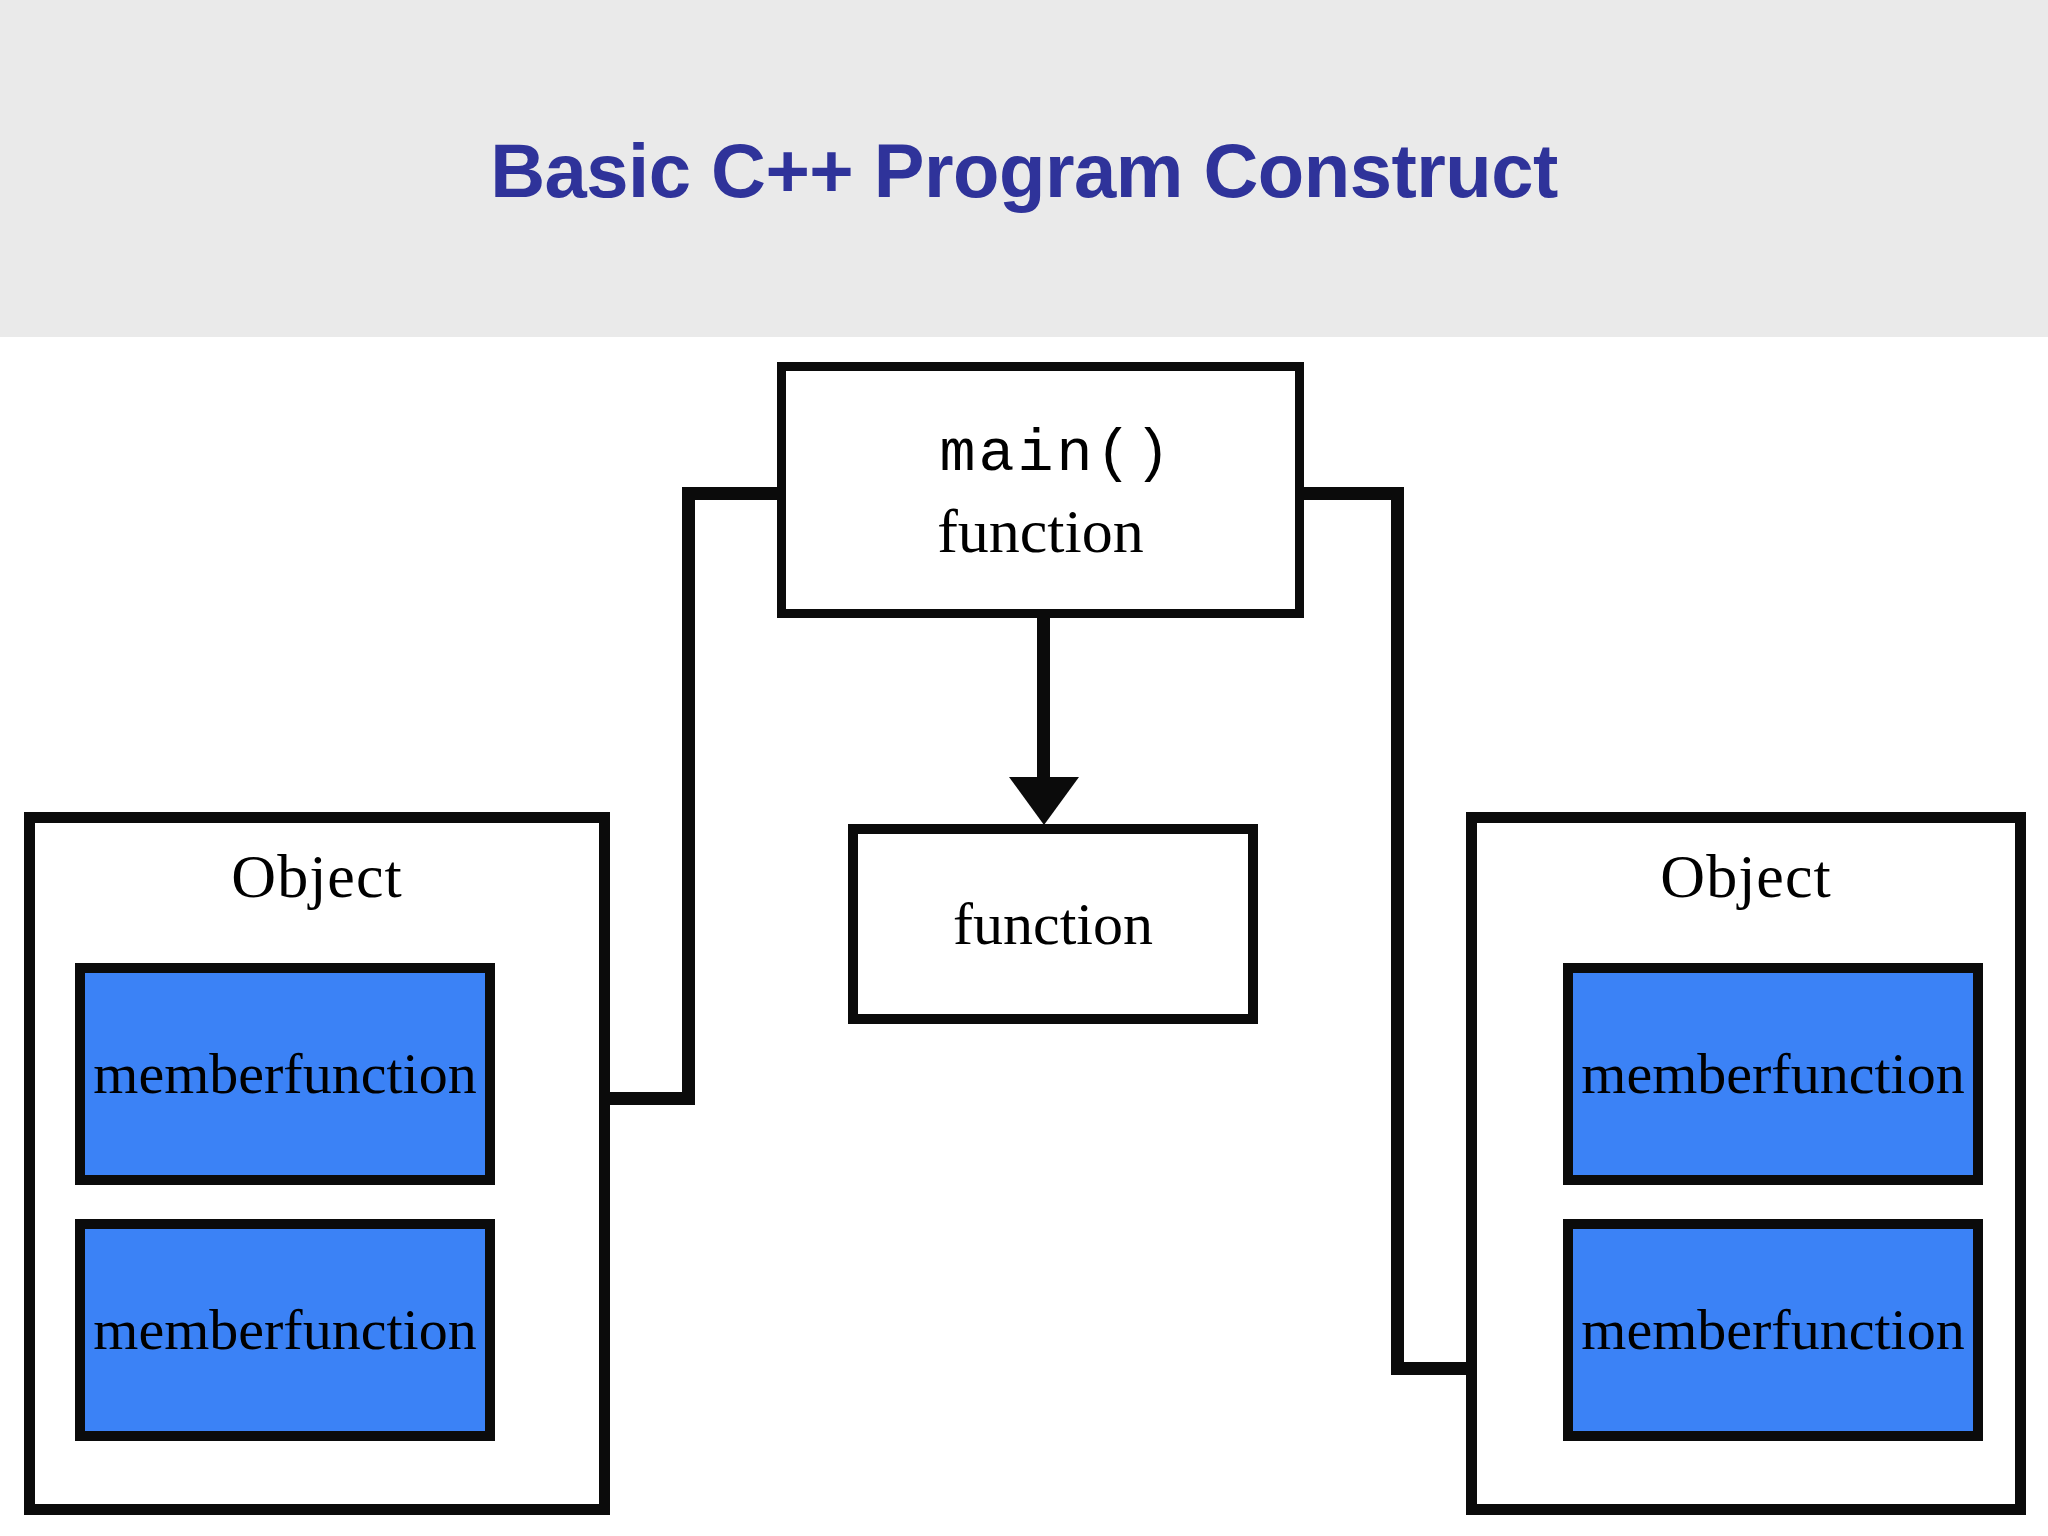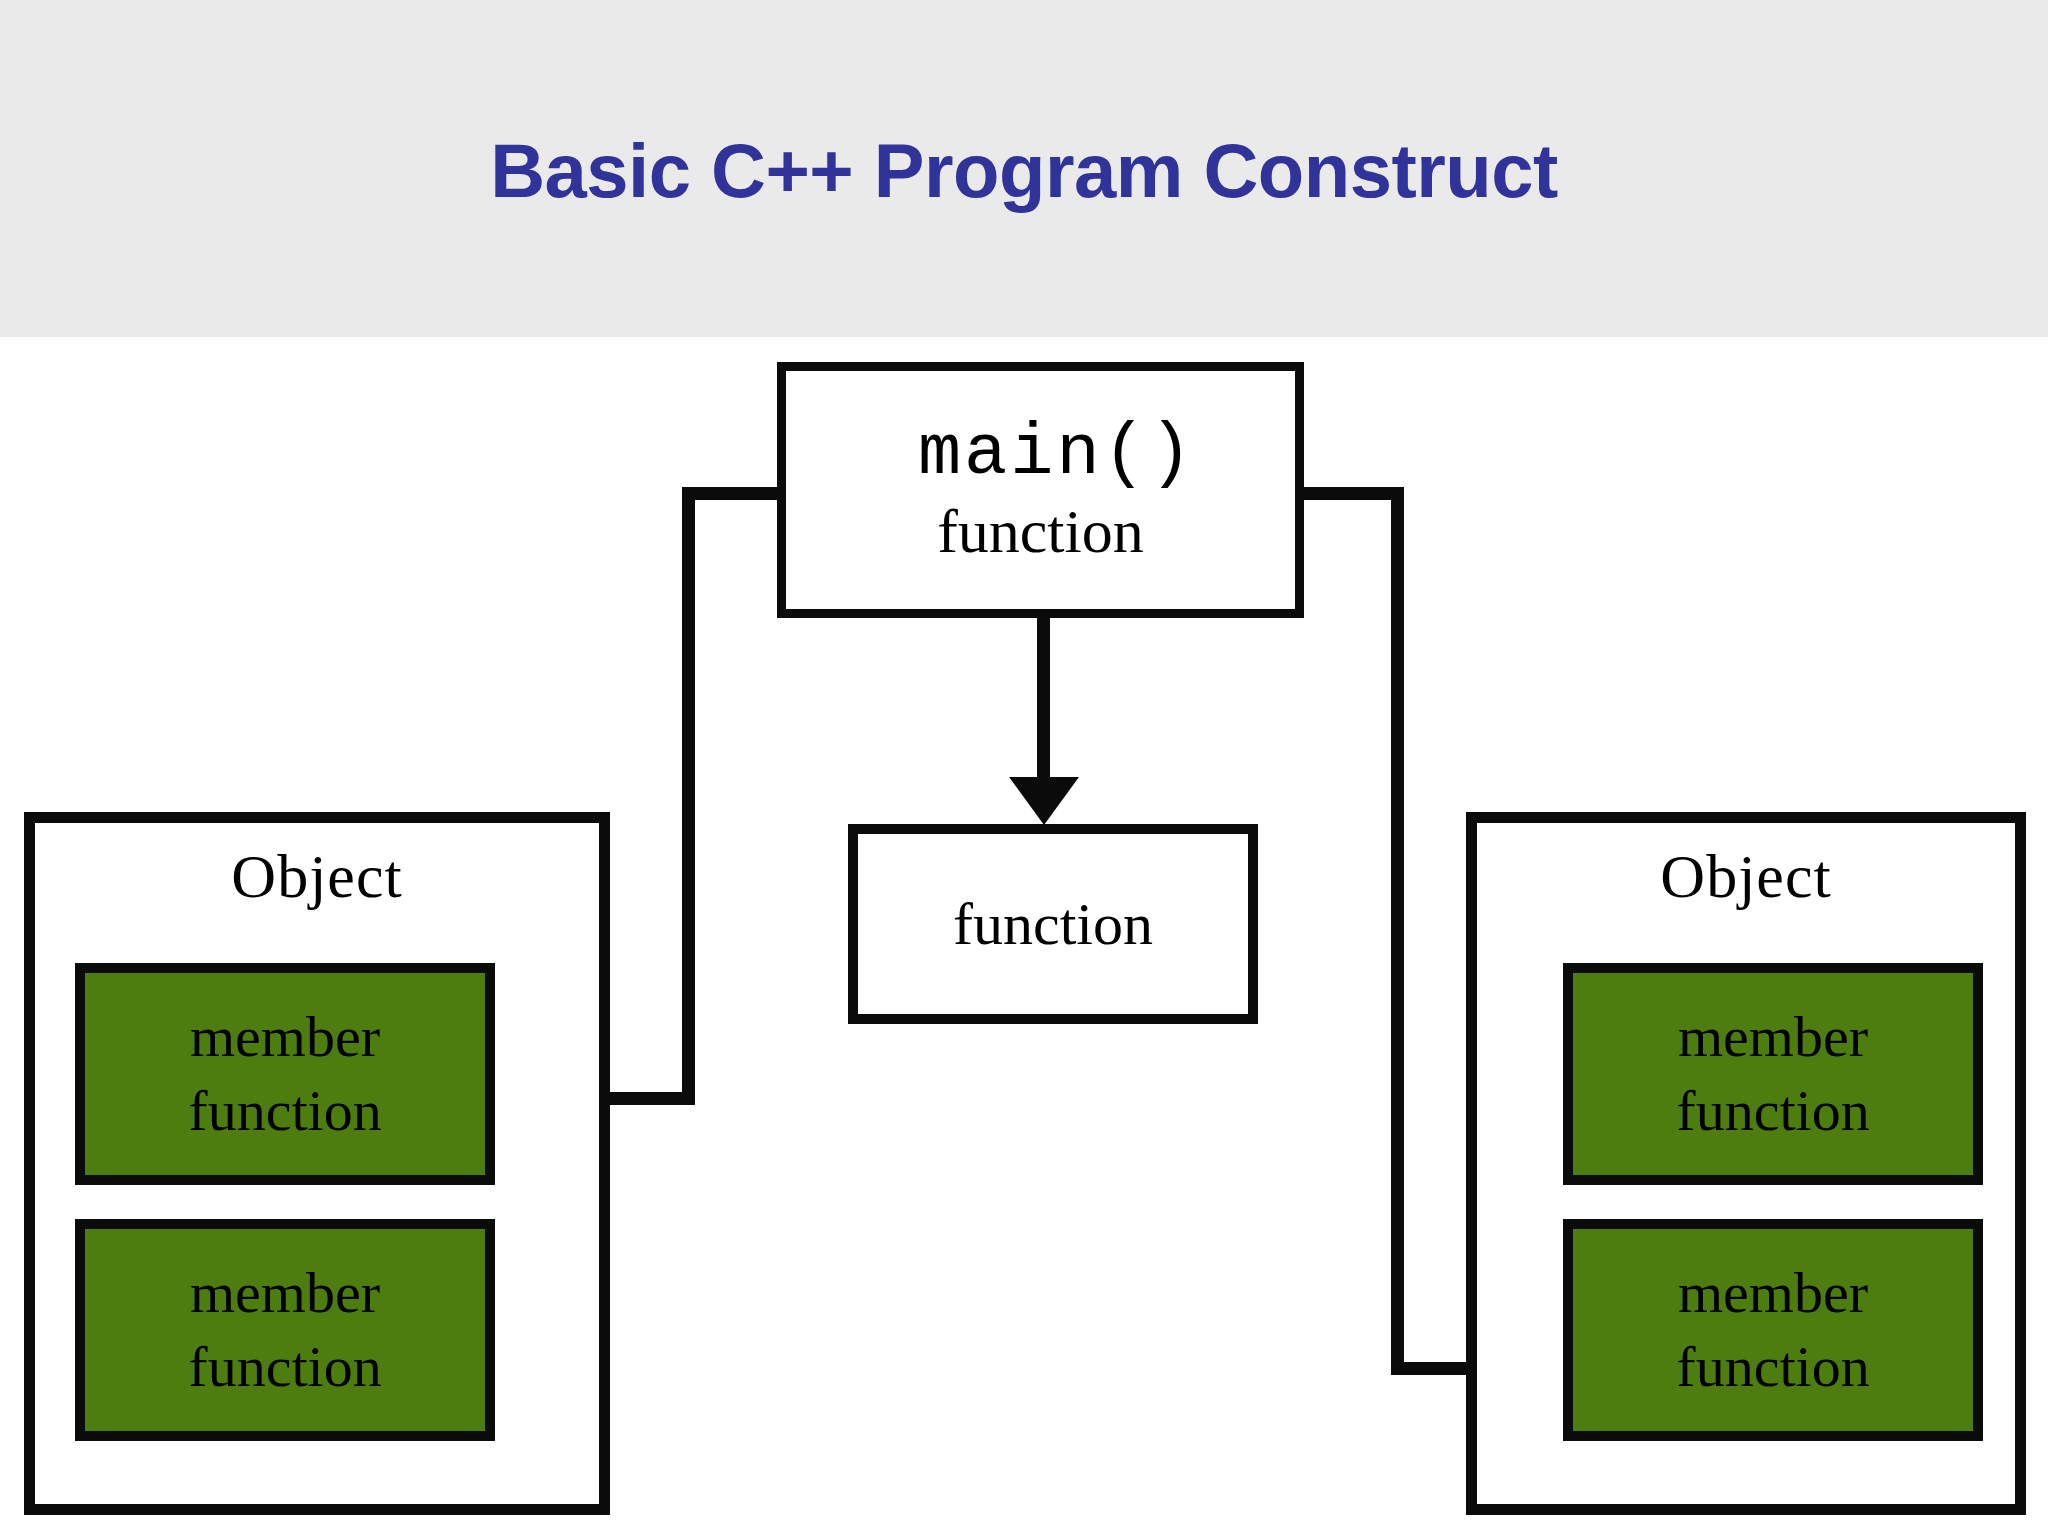--- a/index.html
+++ b/index.html
@@ -77,21 +77,21 @@
     left: 777px;
     top: 25px;
     width: 527px;
     height: 256px;
     border-width: 9px;
     justify-content: center;
     padding-top: 4px;
   }
   #main-box .mono-line {
     font-family: "Liberation Mono", "DejaVu Sans Mono", monospace;
-    font-size: 72px;
+    font-size: 60px;
     line-height: 78px;
     letter-spacing: 3px;
     margin-left: 32px;
   }
   #main-box .serif-line {
     font-family: "Liberation Serif", "DejaVu Serif", serif;
     font-size: 62px;
     line-height: 76px;
   }
 
@@ -127,25 +127,25 @@
   .object-label {
     margin-top: 16px;
     font-size: 62px;
     line-height: 74px;
     letter-spacing: 1px;
   }
 
   
   .member-box {
     position: absolute;
-    background: #4d7c0f;
+    background: #3b82f6;
     border: 10px solid #0b0b0b;
     box-sizing: border-box;
     display: flex;
-    flex-direction: column;
+    flex-direction: row;
     align-items: center;
     justify-content: center;
     text-align: right;
     font-size: 58px;
     line-height: 74px;
     color: #000000;
   }
   #object-left .member-box { left: 40px; width: 420px; }
   #object-left #member-left-1 { top: 140px; height: 222px; }
   #object-left #member-left-2 { top: 396px; height: 222px; }

